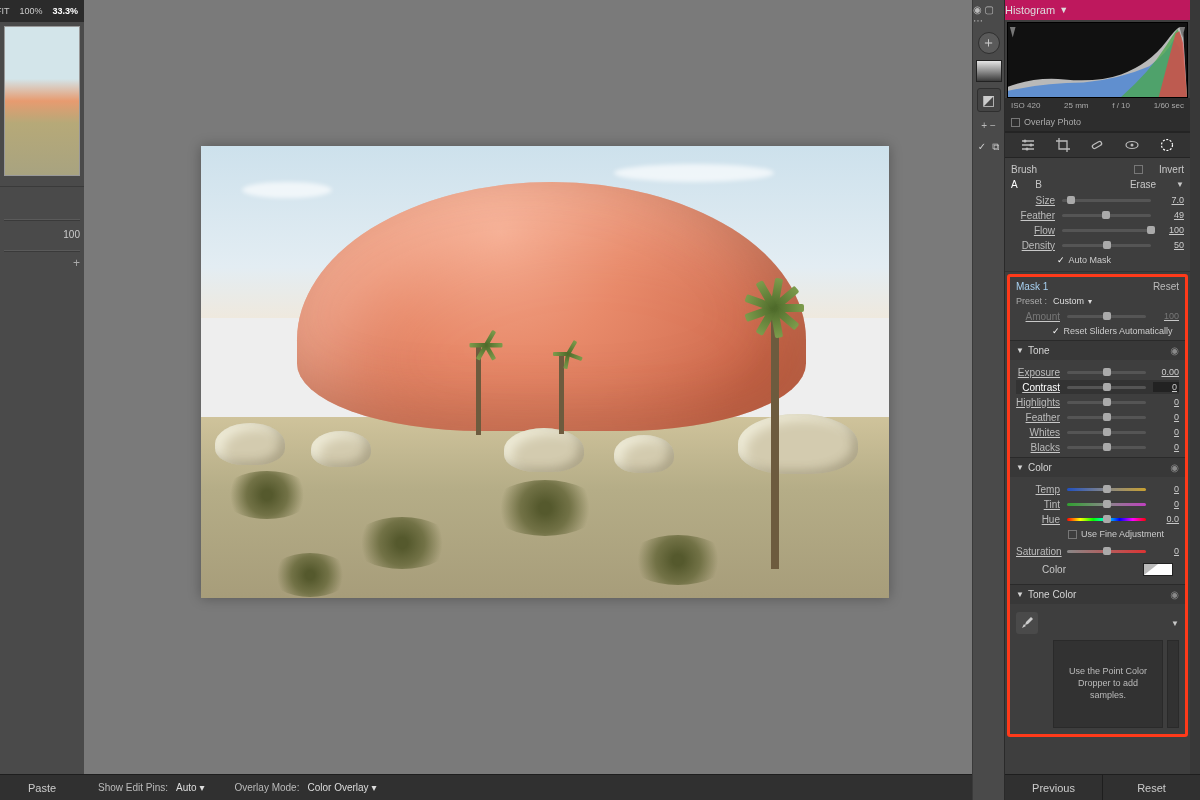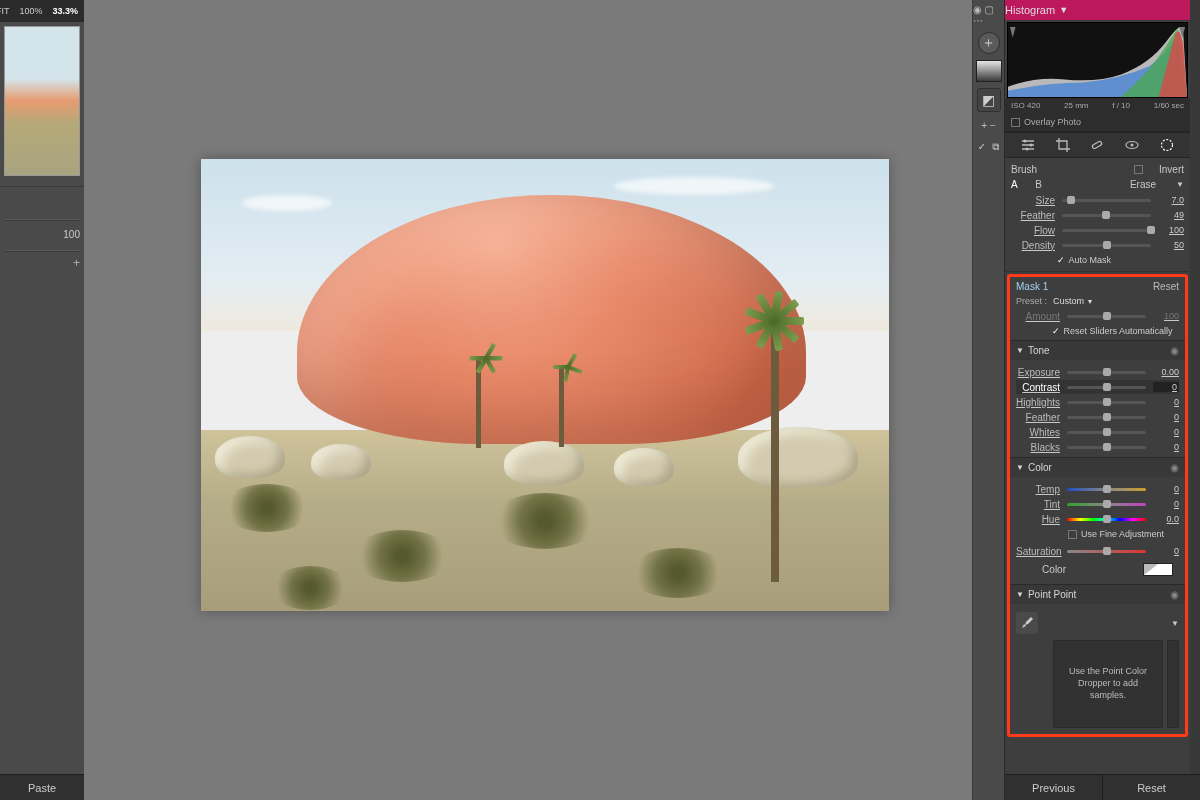--- a/index.html
+++ b/index.html
@@ -174,20 +174,27 @@
           <div class="spike" style="left:50%;top:50%;transform:rotate(180deg)"></div>
         </div>
         <div class="tree" style="left:52%;top:46%;height:80px;width:5px"></div>
         <div class="crown" style="left:49%;top:40%;width:60px;height:50px;transform:scale(.5)">
           <div class="spike" style="left:50%;top:50%;transform:rotate(-60deg)"></div>
           <div class="spike" style="left:50%;top:50%;transform:rotate(20deg)"></div>
           <div class="spike" style="left:50%;top:50%;transform:rotate(100deg)"></div>
           <div class="spike" style="left:50%;top:50%;transform:rotate(180deg)"></div>
         </div>
       </div>
+    </div>
+    <div class="overlay-bar">
+      <span>Show Edit Pins:</span>
+      <span class="val"><span>Auto</span> ▾</span>
+      <span class="sep"></span>
+      <span>Overlay Mode:</span>
+      <span class="val"><span>Color Overlay</span> ▾</span>
     </div>
   </div>
 
   <div class="right-side">
 
     <div class="toolstrip">
       <div class="ts-top">◉ ▢ ⋯</div>
       <div class="ts-btn ts-plus">＋</div>
       <div class="ts-thumb"></div>
       <div class="ts-btn">◩</div>
@@ -430,21 +437,21 @@
                 </div>
           <div class="color-row">
                   <span class="lbl">Color</span>
                   <span class="swatch"></span>
                 </div>
         </div>
 
         <div class="panel-title">
                 <span class="t">
                   <span class="tri">▼</span>
-                  <span>Point Point</span>
+                  <span>Tone Color</span>
                 </span>
                 <span class="eye-icon">◉</span>
               </div>
         <div class="pointcolor-body">
           <div class="dropper-row">
             <span class="dropper">
               <svg width="16" height="16" viewBox="0 0 16 16">
                       <path d="M13 3l-1-1-5 5-1 3 3-1 5-5-1-1z" fill="#ccc"></path>
                       <path d="M3 13l2-4 2 2-4 2z" fill="#ccc"></path>
                     </svg>

